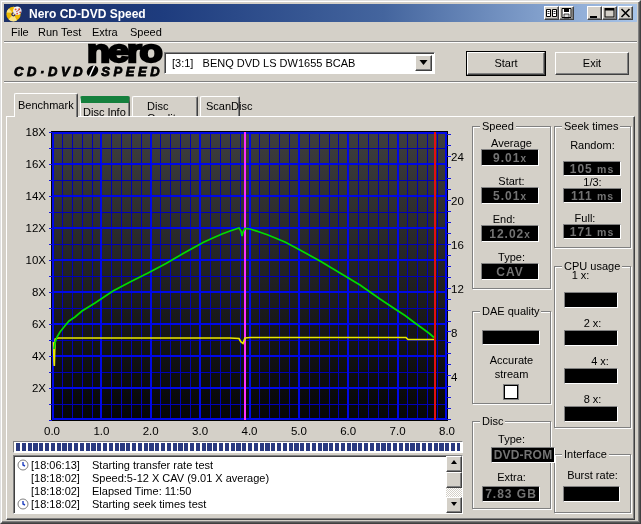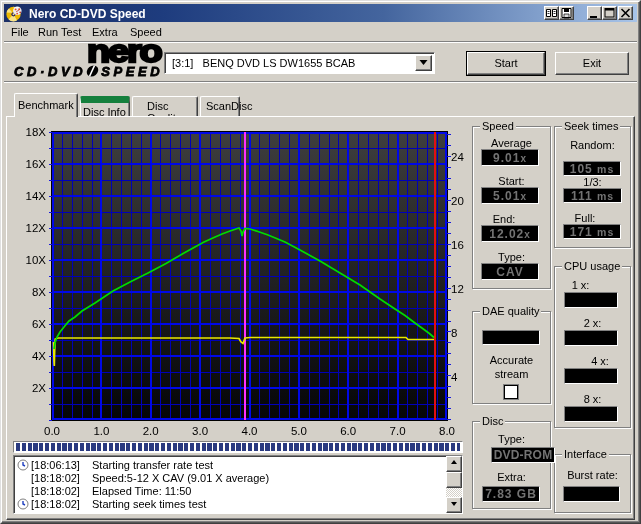--- a/index.html
+++ b/index.html
@@ -223,21 +223,21 @@
 <div class="cap" style="left:554px;top:139px;width:77px;z-index:6">Random:</div>
 <div class="lcd" style="left:563px;top:161px;width:58px;height:15px;line-height:15px;z-index:6">105 <span style="font-size:10.5px">ms</span></div>
 <div class="cap" style="left:554px;top:176px;width:77px;z-index:6">1/3:</div>
 <div class="lcd" style="left:563px;top:188px;width:59px;height:15px;line-height:14px;z-index:6">111 <span style="font-size:10.5px">ms</span></div>
 <div class="cap" style="left:554px;top:212px;width:62px;z-index:6">Full:</div>
 <div class="lcd" style="left:563px;top:224px;width:58px;height:15px;line-height:14px;z-index:6">171 <span style="font-size:10.5px">ms</span></div>
 
 <div class="grp" style="left:554px;top:266px;width:77px;height:162px;z-index:5">
     <span class="lbl">CPU usage</span>
   </div>
-<div class="cap" style="left:554px;top:279px;width:53px;z-index:6">1 x:</div>
+<div class="cap" style="left:554px;top:269px;width:53px;z-index:6">1 x:</div>
 <div class="blk" style="left:564px;top:292px;width:54px;height:16px;z-index:6"></div>
 <div class="cap" style="left:554px;top:317px;width:77px;z-index:6">2 x:</div>
 <div class="blk" style="left:564px;top:330px;width:54px;height:16px;z-index:6"></div>
 <div class="cap" style="left:554px;top:355px;width:92px;z-index:6">4 x:</div>
 <div class="blk" style="left:564px;top:368px;width:54px;height:16px;z-index:6"></div>
 <div class="cap" style="left:554px;top:393px;width:77px;z-index:6">8 x:</div>
 <div class="blk" style="left:564px;top:406px;width:54px;height:16px;z-index:6"></div>
 
 <div class="grp" style="left:472px;top:311px;width:79px;height:93px;z-index:5">
     <span class="lbl">DAE quality</span>

